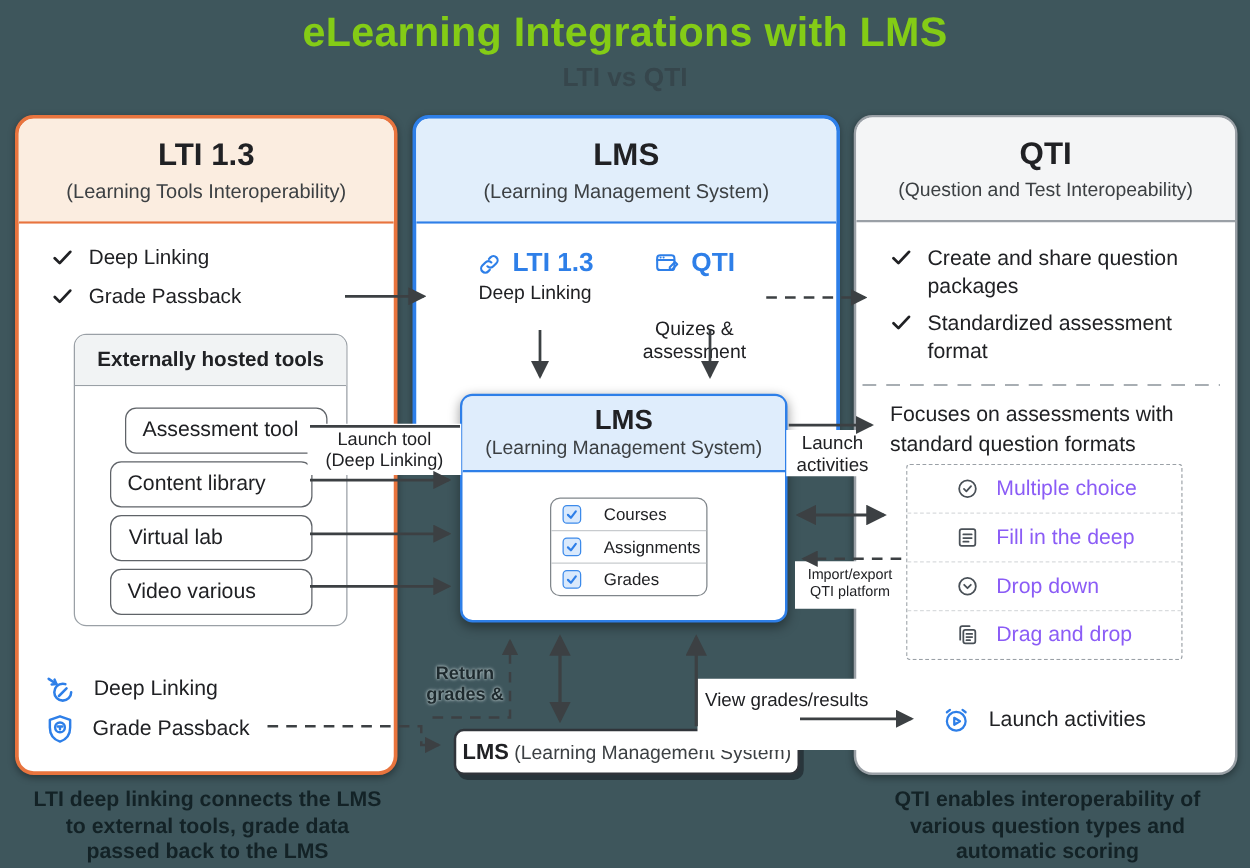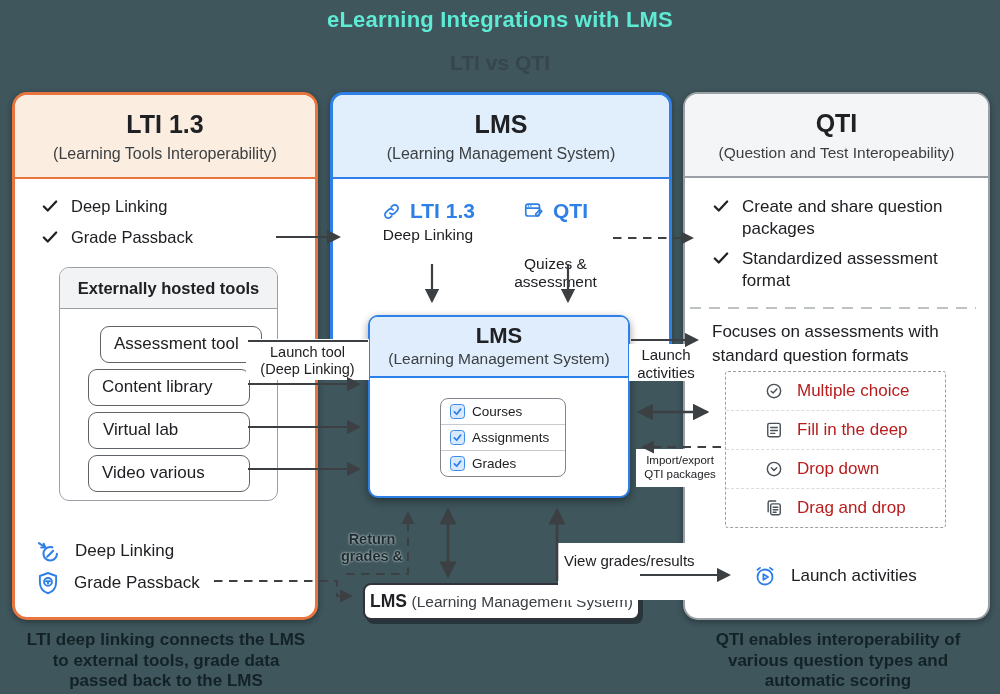--- a/index.html
+++ b/index.html
@@ -1,21 +1,21 @@
 <!DOCTYPE html>
 <html><head>
 <meta charset="utf-8">
 <style>
   html,body{margin:0;padding:0;background:#3E565C;}
   *{box-sizing:border-box;}
   .canvas{position:relative;width:1000px;height:694px;background:#3E565C;
     font-family:"Liberation Sans",sans-serif;color:#202124;overflow:hidden;}
 
   .page-title{position:absolute;top:7px;left:0;width:100%;text-align:center;
-    font-size:22px;font-weight:bold;color:#5eead4;letter-spacing:.2px;}
+    font-size:33px;font-weight:bold;color:#84cc16;letter-spacing:.2px;}
   .page-subtitle{position:absolute;top:51px;left:0;width:100%;text-align:center;
     font-size:21px;font-weight:bold;color:#36464C;}
 
   .panel{position:absolute;background:#fff;border-radius:15px;
     box-shadow:0 2px 6px rgba(0,0,0,.35);}
   .panel-header{position:absolute;top:0;left:0;right:0;height:84px;text-align:center;
     border-radius:12px 12px 0 0;}
   .panel-title{font-size:25px;font-weight:bold;margin-top:15px;color:#202124;}
   .panel-sub{font-size:16px;color:#3C4043;margin-top:6px;}
 
@@ -53,21 +53,21 @@
   .feature-sub .inner{display:inline-block;margin-top:29px;}
 
   .inner-lms{left:368px;top:315px;width:262px;height:183px;border:2.5px solid #2E7FE8;
     border-radius:10px;box-shadow:0 3px 9px rgba(0,0,0,.4);z-index:3;}
   .inner-lms .ih{position:absolute;top:0;left:0;right:0;height:61px;background:#DFEDFC;
     border-bottom:2px solid #2E7FE8;border-radius:7px 7px 0 0;text-align:center;}
   .inner-lms .it{font-size:22px;font-weight:bold;margin-top:6px;color:#202124;}
   .inner-lms .is{font-size:15.5px;color:#3C4043;margin-top:1px;}
   .checklist{position:absolute;left:70px;top:81px;width:126px;height:79px;
     border:1.5px solid #80868B;border-radius:8px;display:flex;flex-direction:column;background:#fff;}
-  .cl-row{flex:1;display:flex;align-items:center;gap:7px;padding-left:9px;text-align:center;}
+  .cl-row{flex:1;display:flex;align-items:center;gap:18px;padding-left:9px;text-align:center;}
   .cl-row + .cl-row{border-top:1px solid #C8CBCE;}
   .cl-label{font-size:13.5px;color:#202124;}
   .cbox{width:15px;height:15px;background:#D9E9FC;border:1.6px solid #3C8AEA;border-radius:3.5px;
     display:flex;align-items:center;justify-content:center;flex:0 0 auto;}
 
   .bottom-bar{position:absolute;left:363px;top:583px;width:277px;height:37px;background:#fff;
     border:2px solid #30343A;border-radius:8px;box-shadow:3px 4px 0 rgba(22,28,32,.55);
     text-align:center;line-height:32px;z-index:3;white-space:nowrap;}
   .bb-title{font-size:17.5px;font-weight:bold;color:#202124;}
   .bb-sub{font-size:15.5px;color:#3C4043;}
@@ -88,21 +88,21 @@
   .qti-panel{left:683px;top:92px;width:307px;height:528px;border:2px solid #9AA0A6;}
   .qti-panel .panel-header{background:#F4F5F6;border-bottom:2px solid #9AA0A6;border-radius:13px 13px 0 0;}
   .qti-panel .panel-sub{font-size:15.5px;}
 
   .focus-text{position:absolute;left:27px;top:226px;width:262px;font-size:17px;
     color:#202124;line-height:1.42;}
   .qformat-box{position:absolute;left:40px;top:277px;width:221px;height:157px;
     border:1.8px dashed #9AA0A6;border-radius:3px;display:flex;flex-direction:column;}
   .qf-row{flex:1;display:flex;align-items:center;gap:13px;padding-left:38px;}
   .qf-row + .qf-row{border-top:1.5px dashed #D9DCDE;}
-  .qf-label{font-size:17px;color:#b91c1c;}
+  .qf-label{font-size:17px;color:#8b5cf6;}
   .launch-row{position:absolute;left:68px;top:470px;display:flex;align-items:center;gap:14px;}
   .launch-row .txt{font-size:17px;color:#202124;}
 
   .connectors{position:absolute;left:0;top:0;width:1000px;height:694px;z-index:5;pointer-events:none;}
   .icon{display:block;flex:0 0 auto;}
   .blue-ic{color:#2E7FE8;}
   .gray-ic{color:#495057;}
 </style>
 </head>
 <body>
@@ -232,21 +232,21 @@
   <div class="band launch-tool-band">
     <div class="l1">Launch tool</div>
     <div class="l2">(Deep Linking)</div>
   </div>
   <div class="band launch-act-band">
     <div class="l1">Launch</div>
     <div class="l2">activities</div>
   </div>
   <div class="band import-band">
     <div class="l1">Import/export</div>
-    <div class="l2">QTI packages</div>
+    <div class="l2">QTI platform</div>
   </div>
   <div class="band view-band">
     <div class="l1">View grades/results</div>
   </div>
   <div class="return-label">
     <div>Return</div>
     <div>grades &amp;</div>
   </div>
 
   <div class="panel qti-panel">

